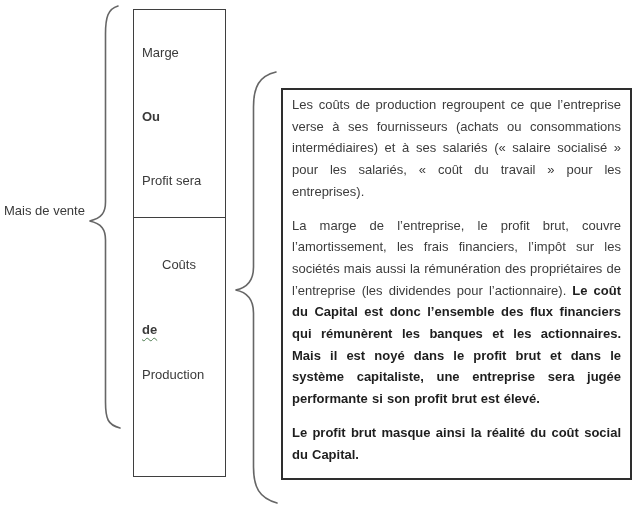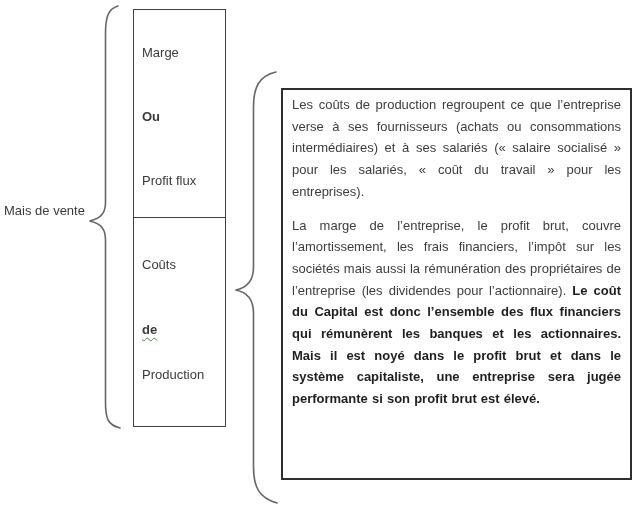--- a/index.html
+++ b/index.html
@@ -37,21 +37,21 @@
     fill: none;
     stroke: #666666;
     stroke-width: 1.6;
     stroke-linecap: round;
   }
   .stack-rect {
     position: absolute;
     left: 133px;
     top: 9px;
     width: 93px;
-    height: 418px;
+    height: 468px;
     border: 1.5px solid #3f3f3f;
     box-sizing: border-box;
     background: #ffffff;
   }
   .stack-divider {
     position: absolute;
     left: 0;
     right: 0;
     top: 207px;
     border-top: 1.5px solid #3f3f3f;
@@ -60,21 +60,21 @@
     position: absolute;
     left: 8px;
     font-size: 13px;
     line-height: 16px;
     color: #3a3a3a;
     white-space: nowrap;
   }
   .lbl-marge      { top: 35px; }
   .lbl-ou         { top: 99px; font-weight: bold; }
   .lbl-profit     { top: 163px; }
-  .lbl-couts      { top: 247px; }
+  .lbl-couts      { top: 247px; margin-left: 20px; }
   .lbl-de         { top: 312px; font-weight: bold; }
   .lbl-production { top: 357px; }
   .squiggle {
     text-decoration-line: underline;
     text-decoration-style: wavy;
     text-decoration-color: #4f7d52;
     text-decoration-thickness: 1px;
     text-underline-offset: 3px;
     text-decoration-skip-ink: none;
   }
@@ -113,25 +113,26 @@
   <svg class="braces-svg" viewBox="0 0 640 508" xmlns="http://www.w3.org/2000/svg" aria-hidden="true">
     <path d="M 118,6 C 108,9 105.5,17 105.5,34 L 105.5,202 C 105.5,212 102,218.5 89.5,221 C 102,223.5 105.5,230 105.5,240 L 105.5,402 C 105.5,419 108,425 120,428"></path>
     <path d="M 276,72 C 259,76 253.5,87 253.5,107 L 253.5,267 C 253.5,279 249,287.5 235.5,290 C 249,292.5 253.5,301 253.5,313 L 253.5,467 C 253.5,487 259,498 277,503"></path>
   </svg>
 
   <div class="stack-rect">
     <div class="stack-divider"></div>
 
     <span class="stack-label lbl-marge">Marge</span>
     <span class="stack-label lbl-ou">Ou</span>
-    <span class="stack-label lbl-profit">Profit flux</span>
+    <span class="stack-label lbl-profit">Profit sera</span>
 
     <span class="stack-label lbl-couts">Coûts</span>
     <span class="stack-label lbl-de squiggle">de</span>
     <span class="stack-label lbl-production">Production</span>
   </div>
 
   <div class="note-box">
       <p class="note-paragraph"><span>Les coûts de production regroupent ce que l’entreprise verse à ses fournisseurs (achats ou consommations intermédiaires) et à ses salariés (« salaire socialisé » pour les salariés, « coût du travail » pour les entreprises).</span></p>
       <p class="note-paragraph"><span>La marge de l’entreprise, le profit brut, couvre l’amortissement, les frais financiers, l’impôt sur les sociétés mais aussi la rémunération des propriétaires de l’entreprise (les dividendes pour l’actionnaire). </span><span class="bold">Le coût du Capital est donc l’ensemble des flux financiers qui rémunèrent les banques et les actionnaires. Mais il est noyé dans le profit brut et dans le système capitaliste, une entreprise sera jugée performante si son profit brut est élevé.</span></p>
+      <p class="note-paragraph"><span class="bold">Le profit brut masque ainsi la réalité du coût social du Capital.</span></p>
     </div>
 
 </div>
 
 </body></html>

